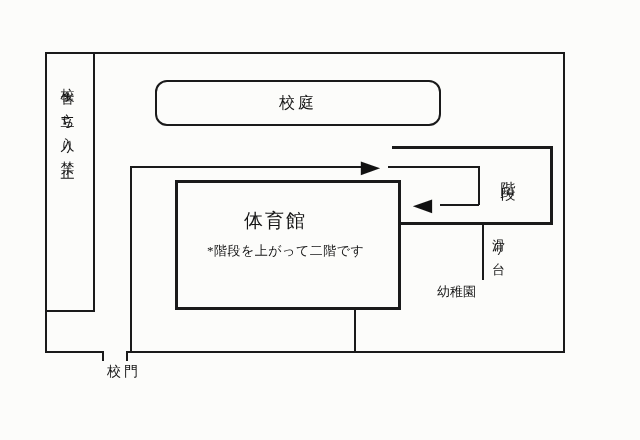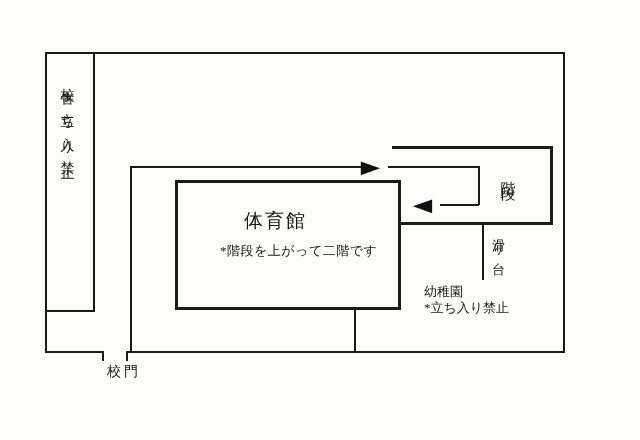--- a/index.html
+++ b/index.html
@@ -34,36 +34,38 @@
 </head>
 <body>
 
 <div id="stage">
 
   <div class="box" style="left:45px; top:52px; width:516px; height:297px;"></div>
 
   <div class="box" style="left:45px; top:52px; width:46px; height:256px;"></div>
   <div class="vtext" style="left:58px; top:76px; font-size:14px; letter-spacing:4px;">校舎＊立ち入り禁止</div>
 
+  <div class="box" style="left:155px; top:80px; width:282px; height:42px; border-radius:12px; display:flex; align-items:center; justify-content:center;">
+    <span style="font-size:16px; letter-spacing:3px;">校庭</span>
+  </div>
 
   <div class="box" style="left:175px; top:180px; width:220px; height:124px; border-width:3px;"></div>
   <div class="abs" style="left:244px; top:208px; font-size:19px; letter-spacing:2px;">体育館</div>
-  <div class="abs" style="left:220px; top:242px; font-size:13px; letter-spacing:0.5px;">*階段を上がって二階です</div>
+  <div class="abs" style="left:207px; top:242px; font-size:13px; letter-spacing:0.5px;">*階段を上がって二階です</div>
 
   <div class="ln" style="left:392px; top:146px; width:161px; height:3px;"></div>
   <div class="ln" style="left:550px; top:146px; width:3px; height:79px;"></div>
   <div class="ln" style="left:399px; top:222px; width:154px; height:3px;"></div>
   <div class="vtext" style="left:498px; top:169px; font-size:15px; letter-spacing:5px;">階段</div>
 
   <div class="ln" style="left:482px; top:225px; width:2px; height:55px;"></div>
   <div class="vtext" style="left:489px; top:229px; font-size:13px; letter-spacing:4px;">滑り台</div>
 
   <div class="abs" style="left:424px; top:284px; font-size:13px; line-height:16px;">
-    <div style="">幼稚園</div>
-    <div>*立ち入り禁止</div>
+    <div style="margin-left:13px;">幼稚園</div>
   </div>
 
   <div class="ln" style="left:130px; top:167px; width:1.5px; height:186px;"></div>
   <div class="ln" style="left:130px; top:166px; width:236px; height:1.5px;"></div>
   <div class="ln" style="left:388px; top:166px; width:91px; height:1.5px;"></div>
   <div class="ln" style="left:478px; top:166px; width:1.5px; height:39px;"></div>
   <div class="ln" style="left:440px; top:204px; width:39px; height:1.5px;"></div>
   <div class="ln" style="left:354px; top:310px; width:1.5px; height:41px;"></div>
 
   <div class="arrow" style="left:362px; top:156px; font-size:22px; transform:scale(1.15,0.82);">▶</div>

